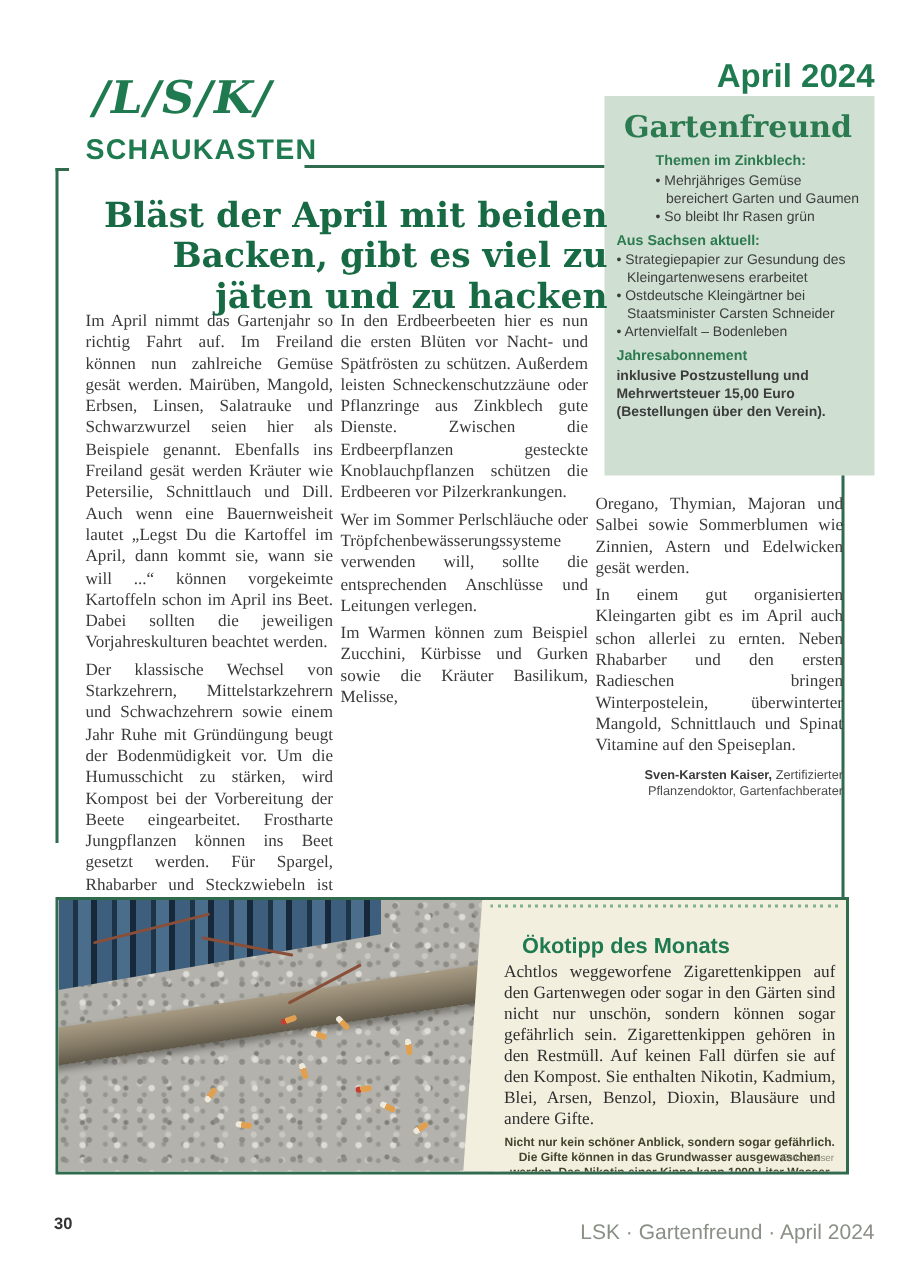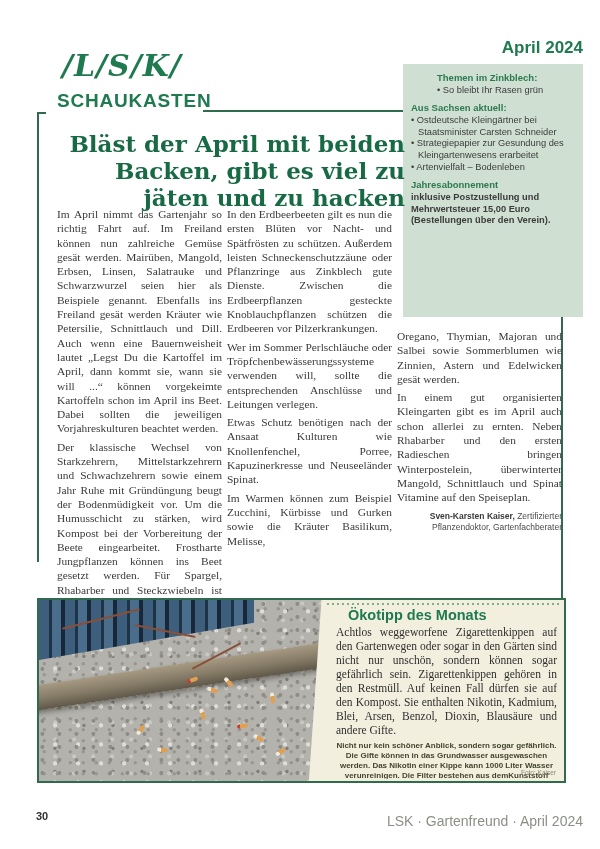--- a/index.html
+++ b/index.html
@@ -17,21 +17,21 @@
   .page{
     position:relative;width:600px;height:849px;background:#ffffff;
     margin:0 auto;overflow:hidden;
     font-family:"Liberation Serif","DejaVu Serif",serif;
     color:var(--body-text);
   }
   
   .issue-date{
     position:absolute;top:38px;right:17px;
     font-family:"Liberation Sans","DejaVu Sans",sans-serif;
-    font-weight:bold;font-size:17px;color:var(--brand-green);
+    font-weight:bold;font-size:22px;color:var(--brand-green);
   }
   .logo{
     position:absolute;left:62px;top:48px;
     font-family:"DejaVu Serif","Liberation Serif",serif;
     font-style:italic;font-weight:bold;font-size:30px;letter-spacing:1px;
     color:var(--brand-green);
   }
   .brand-sub{
     position:absolute;left:57px;top:90px;
     font-family:"Liberation Sans","DejaVu Sans",sans-serif;
@@ -110,21 +110,21 @@
   .butt.red{background:linear-gradient(90deg,#c23f34 0 30%,#e0a050 30%);}
   .tip-card{
     position:absolute;inset:0;background:var(--cream-bg);
     clip-path:polygon(53.8% 0,100% 0,100% 100%,51.4% 100%);
   }
   .tip-dotted{
     position:absolute;left:288px;right:2px;top:3px;height:2px;
     background:repeating-linear-gradient(90deg,#7fae90 0 2px,transparent 2px 5px);
   }
   .tip-content{
-    position:absolute;left:297px;top:7px;width:221px;height:172px;overflow:hidden;
+    position:absolute;left:297px;top:23px;width:221px;height:172px;overflow:hidden;
   }
   .tip-title{
     font-family:"Liberation Sans","DejaVu Sans",sans-serif;
     font-weight:bold;font-size:14.5px;color:var(--brand-green);
     margin:0 0 2px 12px;
   }
   .tip-body{
     font-size:11.5px;line-height:14px;text-align:justify;color:#2f2f2f;
     hyphens:auto;-webkit-hyphens:auto;
   }
@@ -158,44 +158,45 @@
   <div class="issue-date">April 2024</div>
   <div class="logo">/L/S/K/</div>
   <div class="brand-sub">SCHAUKASTEN</div>
 
   <div class="rule rule-top"></div>
   <div class="rule rule-tick"></div>
   <div class="rule rule-left"></div>
   <div class="rule rule-right"></div>
 
   <div class="sidebar">
+    <div class="sidebar-title">Gartenfreund</div>
     <div class="sb-heading indented">Themen im Zinkblech:</div>
     <ul class="sb-list indented">
+      <li>Mehrjähriges Gemüse bereichert Garten und Gaumen</li>
       <li>So bleibt Ihr Rasen grün</li>
     </ul>
     <div class="sb-heading">Aus Sachsen aktuell:</div>
     <ul class="sb-list">
+      <li>Strategiepapier zur Gesundung des Kleingartenwesens erarbeitet</li>
       <li>Ostdeutsche Kleingärtner bei Staatsminister Carsten Schneider</li>
-      <li>Strategiepapier zur Gesundung des Kleingartenwesens erarbeitet</li>
       <li>Artenvielfalt – Bodenleben</li>
     </ul>
     <div class="sb-heading">Jahresabonnement</div>
     <div class="sb-abo-text">inklusive Postzustellung und Mehrwertsteuer 15,00 Euro (Bestellungen über den Verein).</div>
   </div>
 
   <h1 class="headline">Bläst der April mit beiden Backen, gibt es viel zu jäten und zu hacken</h1>
 
   <div class="col col-1">
     <p>Im April nimmt das Gartenjahr so richtig Fahrt auf. Im Freiland können nun zahlreiche Gemüse gesät werden. Mairüben, Mangold, Erbsen, Linsen, Salatrauke und Schwarzwurzel seien hier als Beispiele genannt. Ebenfalls ins Freiland gesät werden Kräuter wie Petersilie, Schnittlauch und Dill. Auch wenn eine Bauernweisheit lautet „Legst Du die Kartoffel im April, dann kommt sie, wann sie will ...“ können vorgekeimte Kartoffeln schon im April ins Beet. Dabei sollten die jeweiligen Vorjahreskulturen beachtet werden.</p>
     <p>Der klassische Wechsel von Starkzehrern, Mittelstarkzehrern und Schwachzehrern sowie einem Jahr Ruhe mit Gründüngung beugt der Bodenmüdigkeit vor. Um die Humusschicht zu stärken, wird Kompost bei der Vorbereitung der Beete eingearbeitet. Frostharte Jungpflanzen können ins Beet gesetzt werden. Für Spargel, Rhabarber und Steckzwiebeln ist jetzt die richtige Pflanzzeit.</p>
   </div>
   <div class="col col-2">
-    <p>In den Erdbeerbeeten gilt es nun die ersten Blüten vor Nacht- und Spätfrösten zu schützen. Außerdem leisten Schneckenschutzzäune oder Pflanzringe aus Zinkblech gute Dienste. Zwischen die Erdbeerpflanzen gesteckte Knoblauchpflanzen schützen die Erdbeeren vor Pilzerkrankungen.</p>
+    <p>In den Erdbeerbeeten hier es nun die ersten Blüten vor Nacht- und Spätfrösten zu schützen. Außerdem leisten Schneckenschutzzäune oder Pflanzringe aus Zinkblech gute Dienste. Zwischen die Erdbeerpflanzen gesteckte Knoblauchpflanzen schützen die Erdbeeren vor Pilzerkrankungen.</p>
     <p>Wer im Sommer Perlschläuche oder Tröpfchenbewässerungssysteme verwenden will, sollte die entsprechenden Anschlüsse und Leitungen verlegen.</p>
-    <p>Etwas Schutz benötigen nach der Ansaat Kulturen wie Knollenfenchel, Porree, Kapuzinerkresse und Neuseeländer Spinat.</p>
     <p>Im Warmen können zum Beispiel Zucchini, Kürbisse und Gurken sowie die Kräuter Basilikum, Melisse,</p>
   </div>
   <div class="col col-3">
     <p>Oregano, Thymian, Majoran und Salbei sowie Sommerblumen wie Zinnien, Astern und Edelwicken gesät werden.</p>
     <p>In einem gut organisierten Kleingarten gibt es im April auch schon allerlei zu ernten. Neben Rhabarber und den ersten Radieschen bringen Winterpostelein, überwinterter Mangold, Schnittlauch und Spinat Vitamine auf den Speiseplan.</p>
     <div class="byline">
       <b>Sven-Karsten Kaiser,</b><span> Zertifizierter Pflanzendoktor, Gartenfachberater</span>
     </div>
   </div>
 

